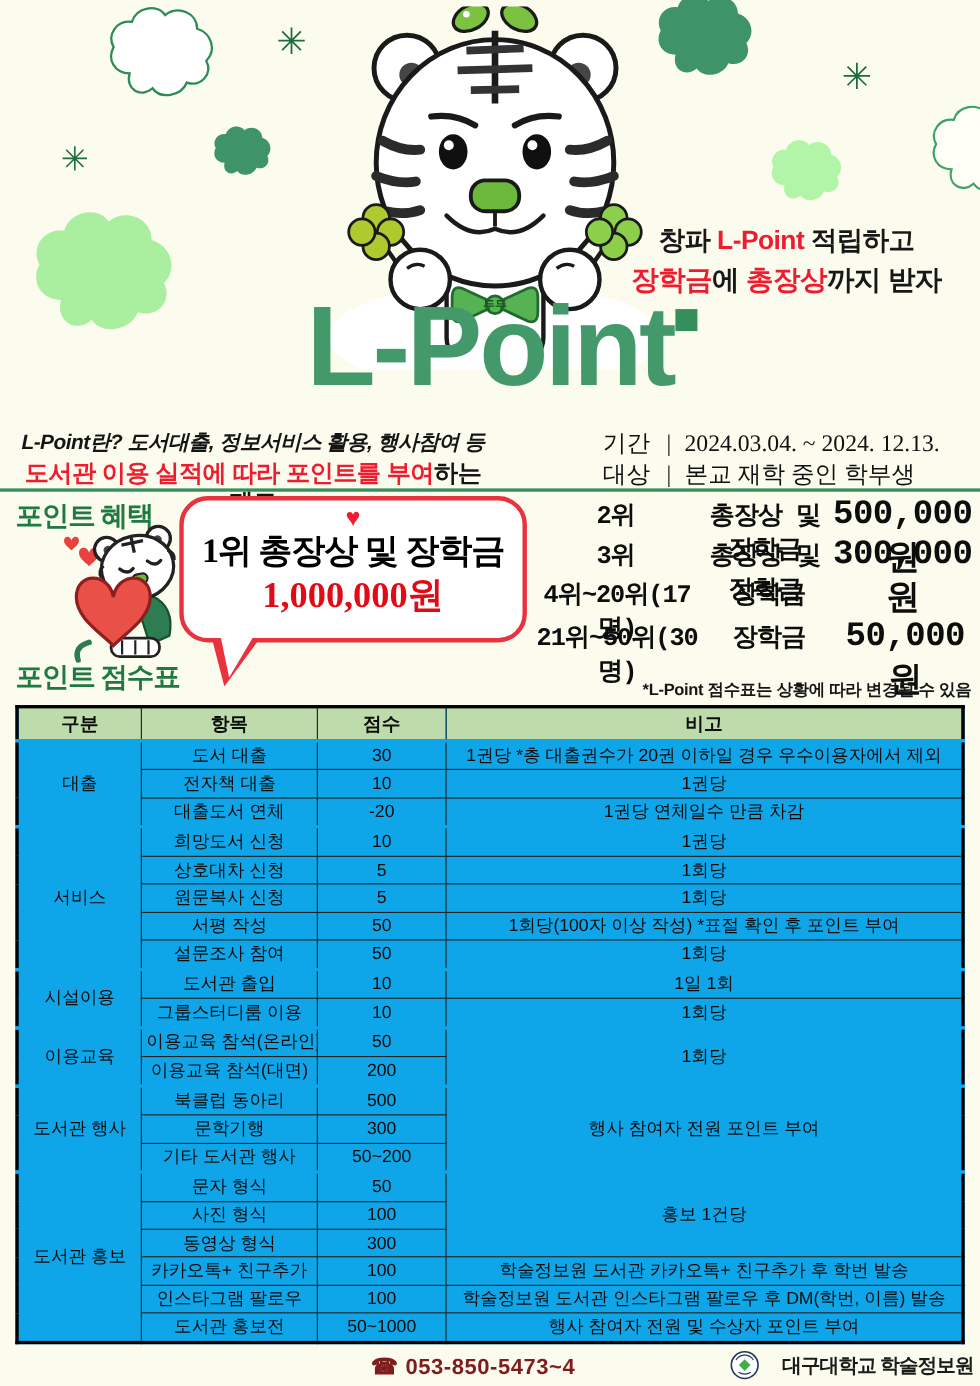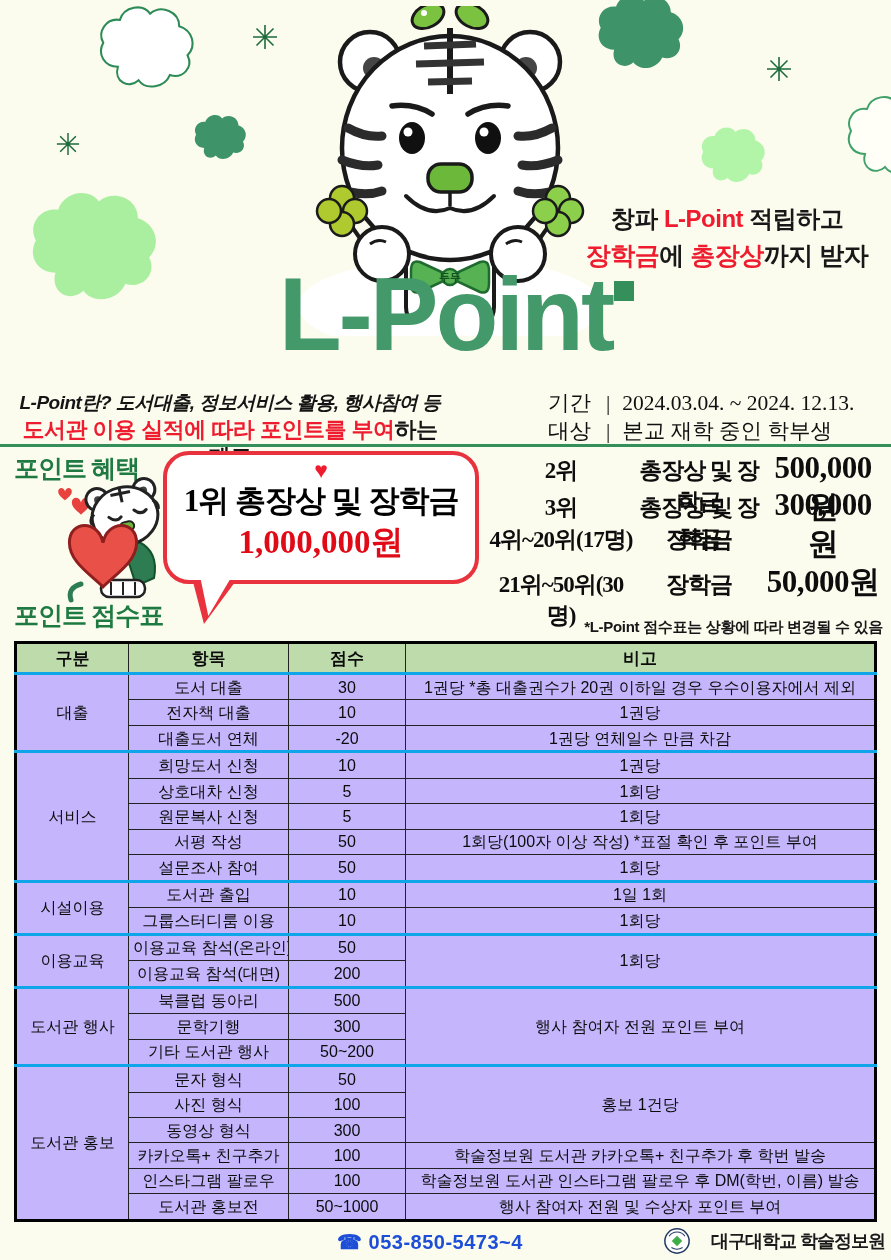--- a/index.html
+++ b/index.html
@@ -11,21 +11,21 @@
   *{margin:0;padding:0;box-sizing:border-box;}
   body{background:#888;font-family:"Liberation Sans",sans-serif;}
   .page{position:relative;width:891px;height:1260px;background:var(--bg,#fbfbee);overflow:hidden;margin:0 auto;}
 
   
   .dec{position:absolute;pointer-events:none;}
   .square-dec{position:absolute;left:614px;top:281px;width:20px;height:20px;background:var(--divider-green,#348f5b);}
 
   
   .mascot{position:absolute;left:278px;top:6px;width:344px;height:330px;}
-  .slogan{position:absolute;right:4px;top:200px;width:320px;text-align:center;font-weight:800;color:#181818;line-height:37px;}
+  .slogan{position:absolute;right:16px;top:200px;width:320px;text-align:center;font-weight:800;color:#181818;line-height:37px;}
   .slogan .l1{font-size:24px;letter-spacing:-0.5px;}
   .slogan .l2{font-size:25px;letter-spacing:-0.5px;}
   .red{color:var(--accent-red,#ee1c2e);}
   .page-title{position:absolute;left:0;right:0;top:256px;text-align:center;font-size:103px;font-weight:800;
     letter-spacing:-3px;color:var(--title-green,#44996b);font-family:"Liberation Sans",sans-serif;}
 
   
   .intro{position:absolute;left:10px;top:389px;width:440px;text-align:center;line-height:27px;color:#151515;}
   .intro .i1{font-size:19px;font-weight:600;letter-spacing:-0.5px;font-style:italic;}
   .intro .i2{font-size:22px;font-weight:700;letter-spacing:-0.5px;}
@@ -44,41 +44,41 @@
   .bubble{position:absolute;left:163px;top:451px;width:316px;height:133px;background:#fff;
     border:4px solid var(--bubble-border,#e8323e);border-radius:26px;text-align:center;z-index:5;}
   .bubble .heart{font-size:23px;line-height:22px;color:var(--accent-red,#ee1c2e);margin-top:4px;}
   .bubble .b1{font-family:"Liberation Serif",serif;font-size:31px;font-weight:700;line-height:40px;color:#000;letter-spacing:-1px;}
   .bubble .b2{font-family:"Liberation Serif",serif;font-size:33px;font-weight:700;line-height:42px;color:var(--deep-red,#e00b16);}
   .tail-red{position:absolute;left:192px;top:578px;width:46px;height:46px;background:var(--bubble-border,#e8323e);
     clip-path:polygon(0 0,100% 0,26% 100%);z-index:4;}
   .tail-white{position:absolute;left:200px;top:576px;width:32px;height:40px;background:#fff;
     clip-path:polygon(0 0,100% 0,26% 100%);z-index:6;}
   .prizes{position:absolute;left:486px;top:450px;width:398px;}
-  .prize-row{display:flex;align-items:baseline;height:37px;font-family:Liberation Serif, serif;font-weight:700;color:#0d0d0d;}
+  .prize-row{display:flex;align-items:baseline;height:37px;font-family:Liberation Mono, monospace;font-weight:700;color:#0d0d0d;}
   .prize-rank{width:150px;text-align:center;font-size:23px;letter-spacing:-1px;}
   .prize-desc{width:126px;text-align:center;font-size:23px;letter-spacing:-1px;}
   .prize-amount{flex:1;text-align:center;font-size:31px;letter-spacing:-0.5px;}
 
   
   .score-note{position:absolute;right:8px;top:618px;font-size:15px;font-weight:600;color:#161616;letter-spacing:-0.3px;}
   .score-table{position:absolute;left:14px;top:641px;width:863px;height:581px;border-collapse:collapse;
-    table-layout:fixed;background:#c4b5fd;}
+    table-layout:fixed;background:#0ea5e9;}
   .score-table th,.score-table td{border:1.5px solid #222;text-align:center;vertical-align:middle;
     color:#0c0c0c;padding:2px 4px;overflow:hidden;white-space:nowrap;}
   .score-table{border:3px solid #000;}
   .score-table th{background:var(--table-header-bg,#bedcab);font-size:17px;font-weight:600;height:31px;}
   .score-table td{font-size:16px;line-height:1.2;}
   .col-group{font-size:16.5px;}
   .col-remark{font-size:15px;}
   tr.group-start td{border-top:3px solid #0ea5e9;}
 
   
   .footer-phone{position:absolute;left:0;top:1230px;width:860px;text-align:center;font-size:20px;
-    font-weight:600;color:#1d4ed8;letter-spacing:0.5px;}
+    font-weight:600;color:#7f1d1d;letter-spacing:0.5px;}
   .footer-org{position:absolute;right:6px;top:1227px;display:flex;align-items:center;gap:20px;}
   .footer-org .org-name{font-size:18px;font-weight:700;color:#1a1a1a;letter-spacing:-1px;}
 </style>
 </head>
 <body>
 
 <div class="page">
 
   <svg width="0" height="0" style="position:absolute" aria-hidden="true">
     <defs>

